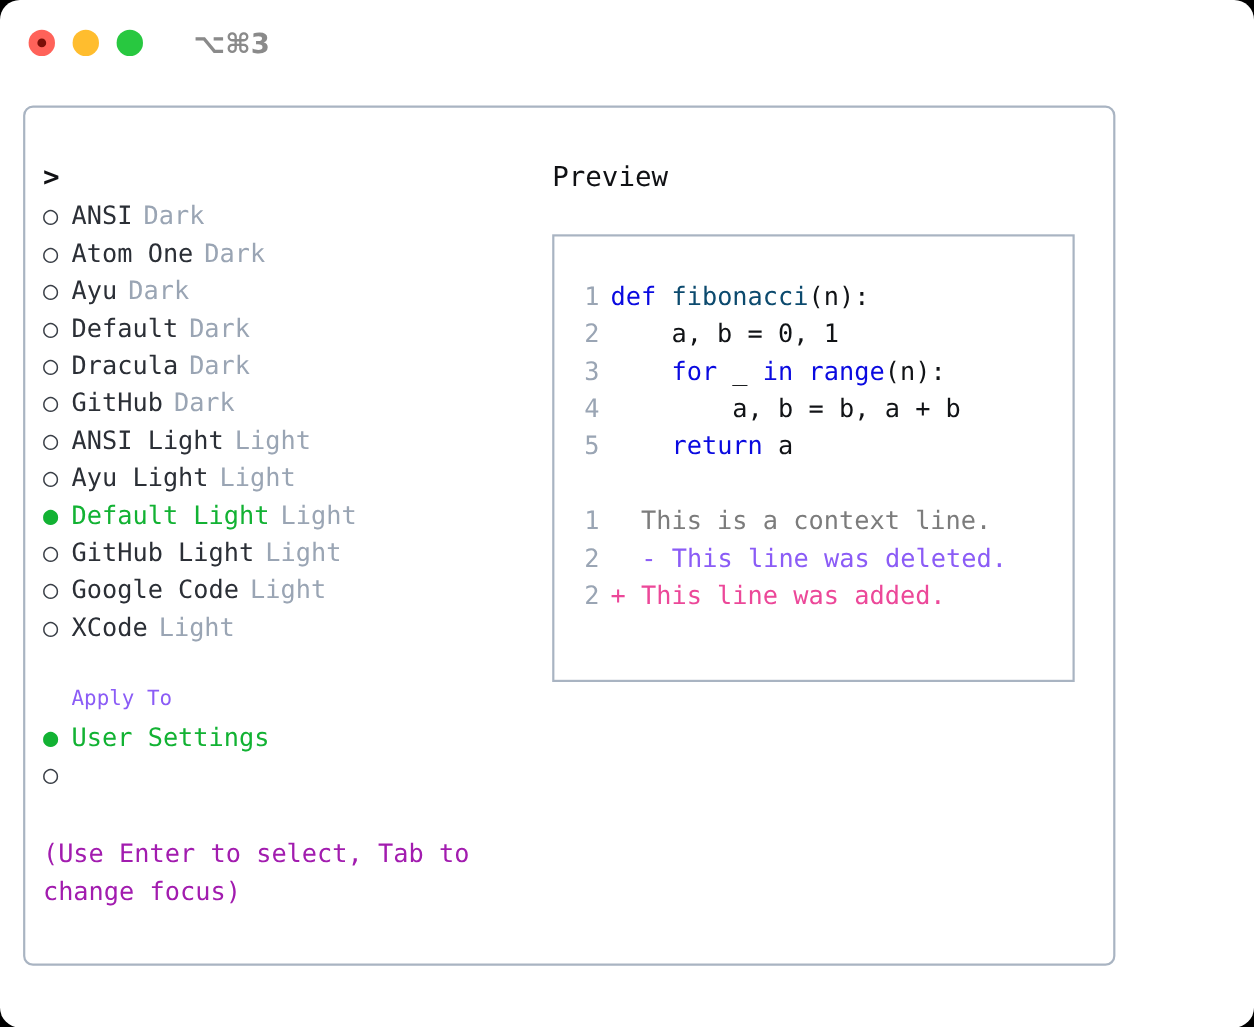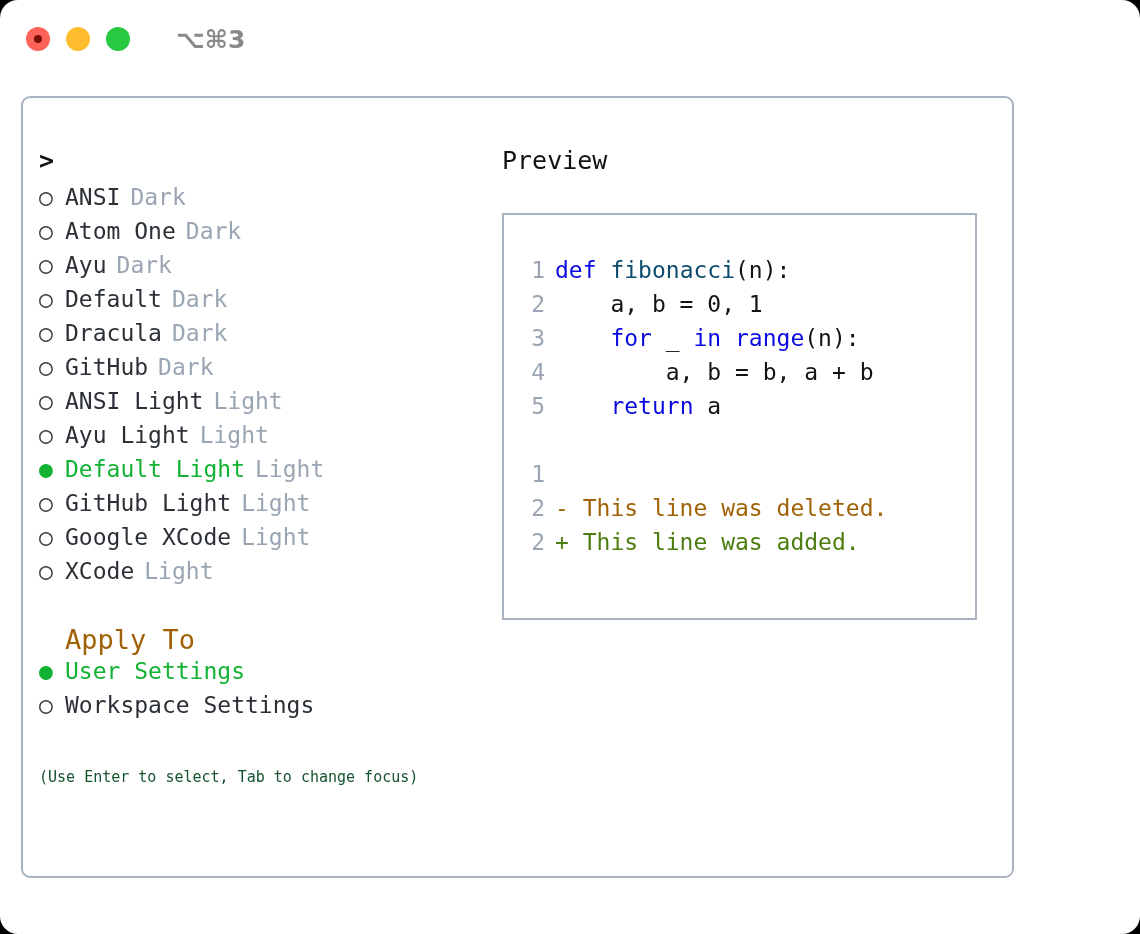--- a/index.html
+++ b/index.html
@@ -123,36 +123,36 @@
   #section-title .caret {
     display: inline-block;
     width: 26px;
     flex: 0 0 26px;
   }
 
   #apply-header {
     display: flex;
     align-items: baseline;
     height: 34px;
-    font-size: 27px;
-    color: #a16207;
+    font-size: 19px;
+    color: #8b5cf6;
     white-space: pre;
     margin-top: 32px;
   }
   #apply-header .spacer {
     display: inline-block;
     width: 26px;
     flex: 0 0 26px;
   }
 
   #hint {
     margin-top: 34px;
-    font-size: 15px;
+    font-size: 23px;
     line-height: 34px;
-    color: #14532d;
+    color: #a21caf;
     width: 400px;
   }
 
   
   #preview-column {
     position: absolute;
     left: 479px;
     top: 48px;
     width: 500px;
   }
@@ -190,22 +190,22 @@
     flex: 0 0 28px;
     text-align: right;
     margin-right: 10px;
   }
   .code-text { color: #111316; }
   .kw { color: #0a0ae0; }
   .fn { color: #0c4a6e; }
   .blank-line { height: 34px; }
 
   .diff-ctx { color: #7c7c7c; }
-  .diff-del { color: #a16207; }
-  .diff-add { color: #4d7c0f; }
+  .diff-del { color: #8b5cf6; margin-left: 28px; }
+  .diff-add { color: #ec4899; }
 </style>
 </head>
 <body>
 
 <div id="app-window">
 
   <div id="titlebar">
     <div class="traffic-lights">
       <span class="light light-close"></span>
       <span class="light light-min"></span>
@@ -226,48 +226,48 @@
           <div class="row"><span class="bullet">○</span><span class="label">ANSI</span><span class="tag">Dark</span></div>
           <div class="row"><span class="bullet">○</span><span class="label">Atom One</span><span class="tag">Dark</span></div>
           <div class="row"><span class="bullet">○</span><span class="label">Ayu</span><span class="tag">Dark</span></div>
           <div class="row"><span class="bullet">○</span><span class="label">Default</span><span class="tag">Dark</span></div>
           <div class="row"><span class="bullet">○</span><span class="label">Dracula</span><span class="tag">Dark</span></div>
           <div class="row"><span class="bullet">○</span><span class="label">GitHub</span><span class="tag">Dark</span></div>
           <div class="row"><span class="bullet">○</span><span class="label">ANSI Light</span><span class="tag">Light</span></div>
           <div class="row"><span class="bullet">○</span><span class="label">Ayu Light</span><span class="tag">Light</span></div>
           <div class="row selected"><span class="bullet sel">●</span><span class="label">Default Light</span><span class="tag">Light</span></div>
           <div class="row"><span class="bullet">○</span><span class="label">GitHub Light</span><span class="tag">Light</span></div>
-          <div class="row"><span class="bullet">○</span><span class="label">Google XCode</span><span class="tag">Light</span></div>
+          <div class="row"><span class="bullet">○</span><span class="label">Google Code</span><span class="tag">Light</span></div>
           <div class="row"><span class="bullet">○</span><span class="label">XCode</span><span class="tag">Light</span></div>
         </div>
 
       <div id="apply-header">
         <span class="spacer"></span>
         <span>Apply To</span>
       </div>
 
       <div id="apply-items">
           <div class="row selected"><span class="bullet sel">●</span><span class="label">User Settings</span></div>
-          <div class="row"><span class="bullet">○</span><span class="label">Workspace Settings</span></div>
+          <div class="row"><span class="bullet">○</span></div>
         </div>
 
       <div id="hint">(Use Enter to select, Tab to change focus)</div>
     </div>
 
     <div id="preview-column">
       <div id="preview-title">Preview</div>
       <div id="preview-box">
         <div id="code-area">
             <div class="code-line"><span class="lineno">1</span><span><span class="kw">def </span><span class="fn">fibonacci</span><span class="code-text">(n):</span></span></div>
             <div class="code-line"><span class="lineno">2</span><span><span class="code-text">    a, b = 0, 1</span></span></div>
             <div class="code-line"><span class="lineno">3</span><span><span class="code-text">    </span><span class="kw">for</span><span class="code-text"> _ </span><span class="kw">in range</span><span class="code-text">(n):</span></span></div>
             <div class="code-line"><span class="lineno">4</span><span><span class="code-text">        a, b = b, a + b</span></span></div>
             <div class="code-line"><span class="lineno">5</span><span><span class="code-text">    </span><span class="kw">return</span><span class="code-text"> a</span></span></div>
             <div class="blank-line"></div>
-            <div class="code-line"><span class="lineno">1</span></div>
+            <div class="code-line"><span class="lineno">1</span><span class="diff-ctx">  This is a context line.</span></div>
             <div class="code-line"><span class="lineno">2</span><span class="diff-del">- This line was deleted.</span></div>
             <div class="code-line"><span class="lineno">2</span><span class="diff-add">+ This line was added.</span></div>
           </div>
       </div>
     </div>
 
   </div>
 </div>
 
 </body></html>

